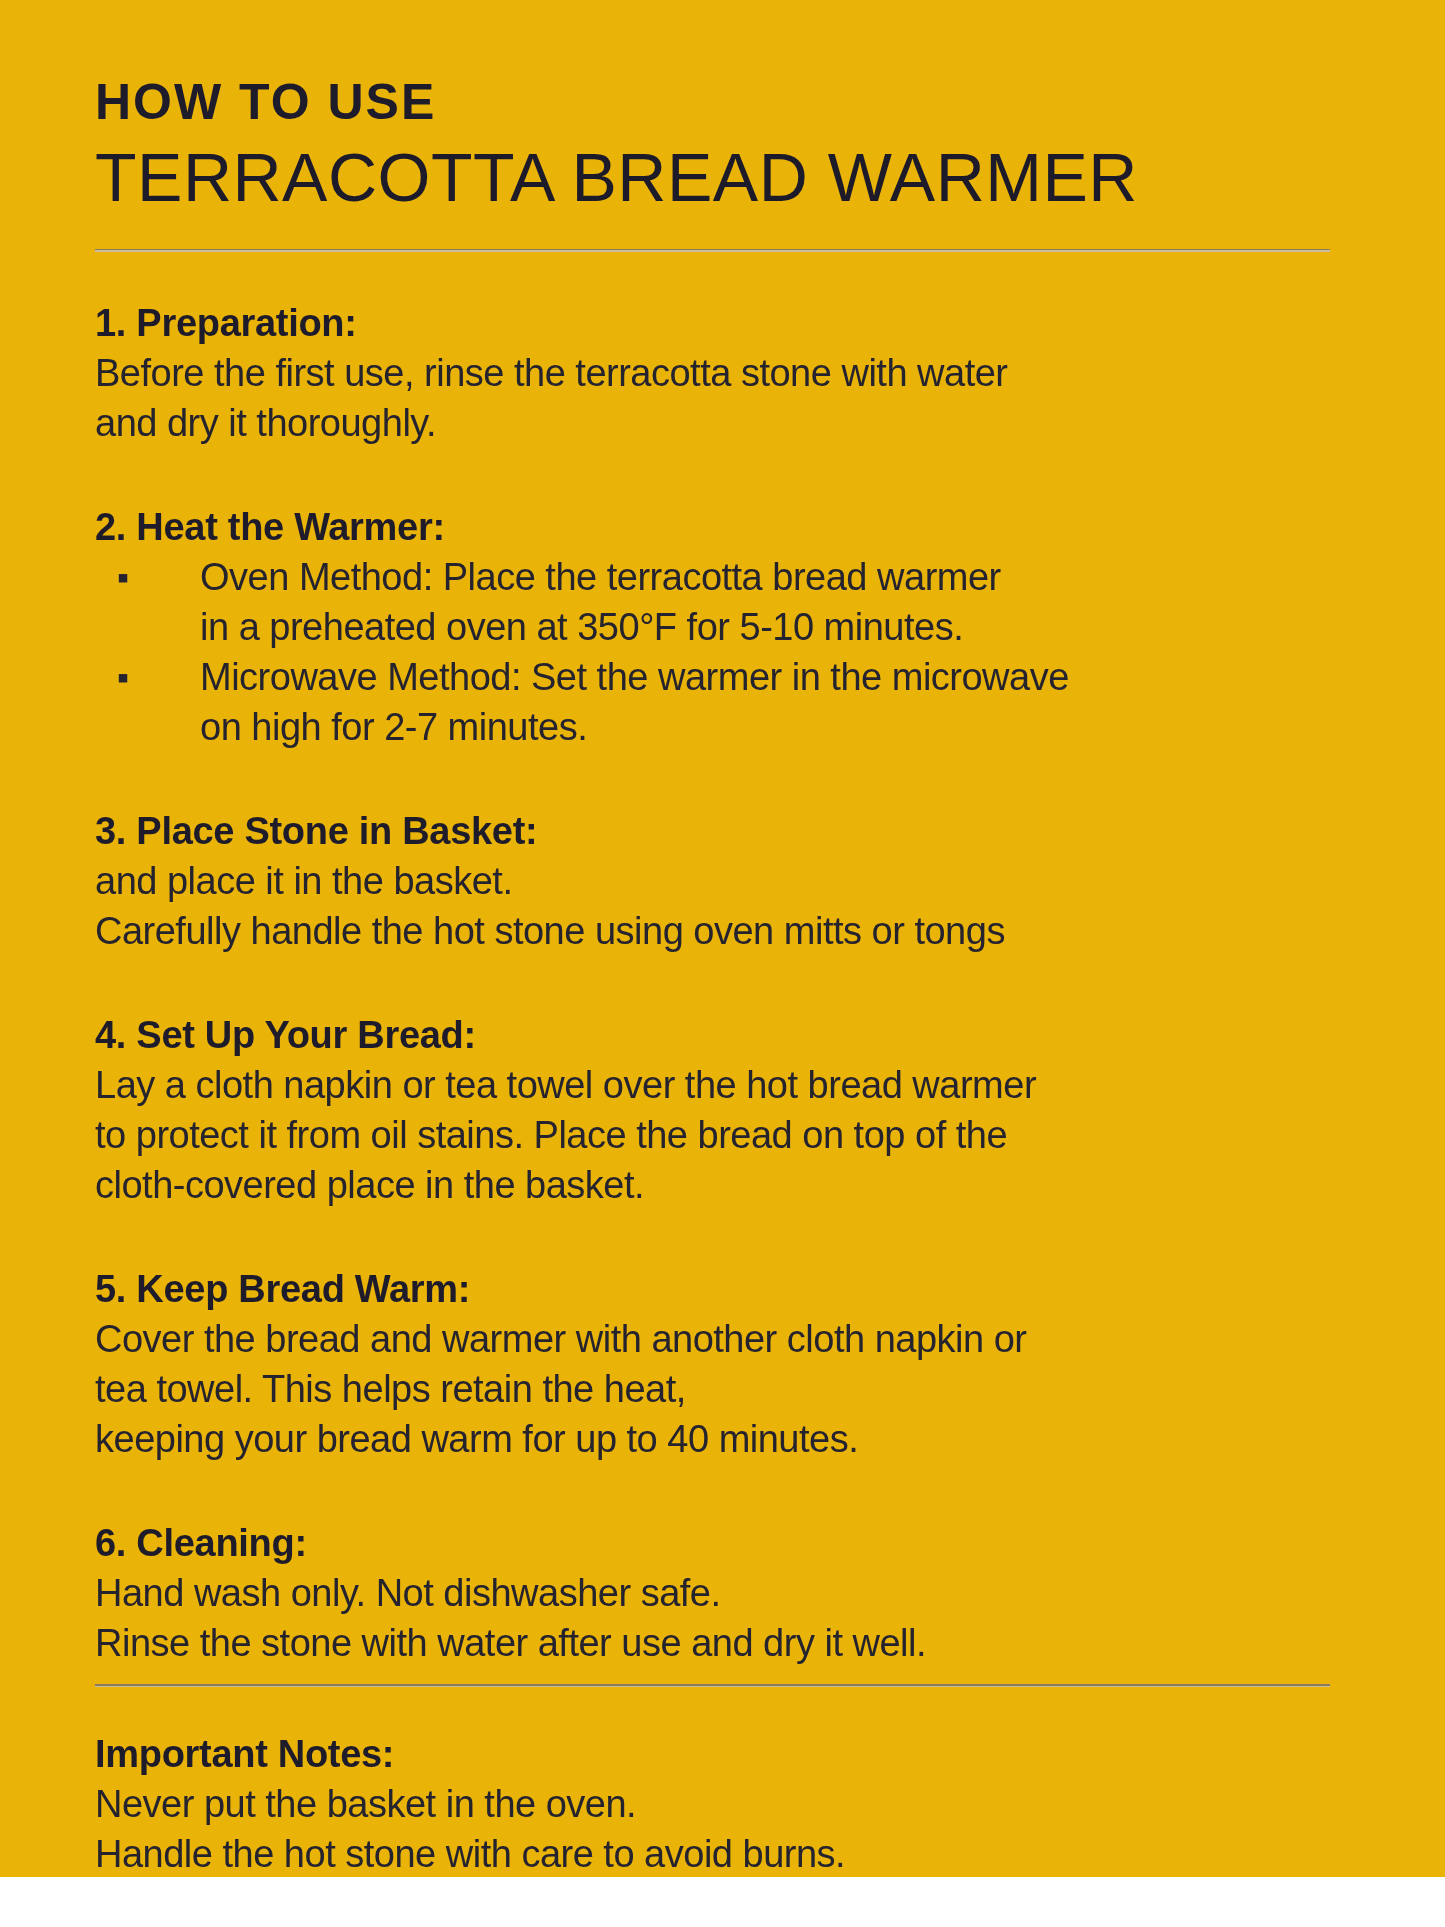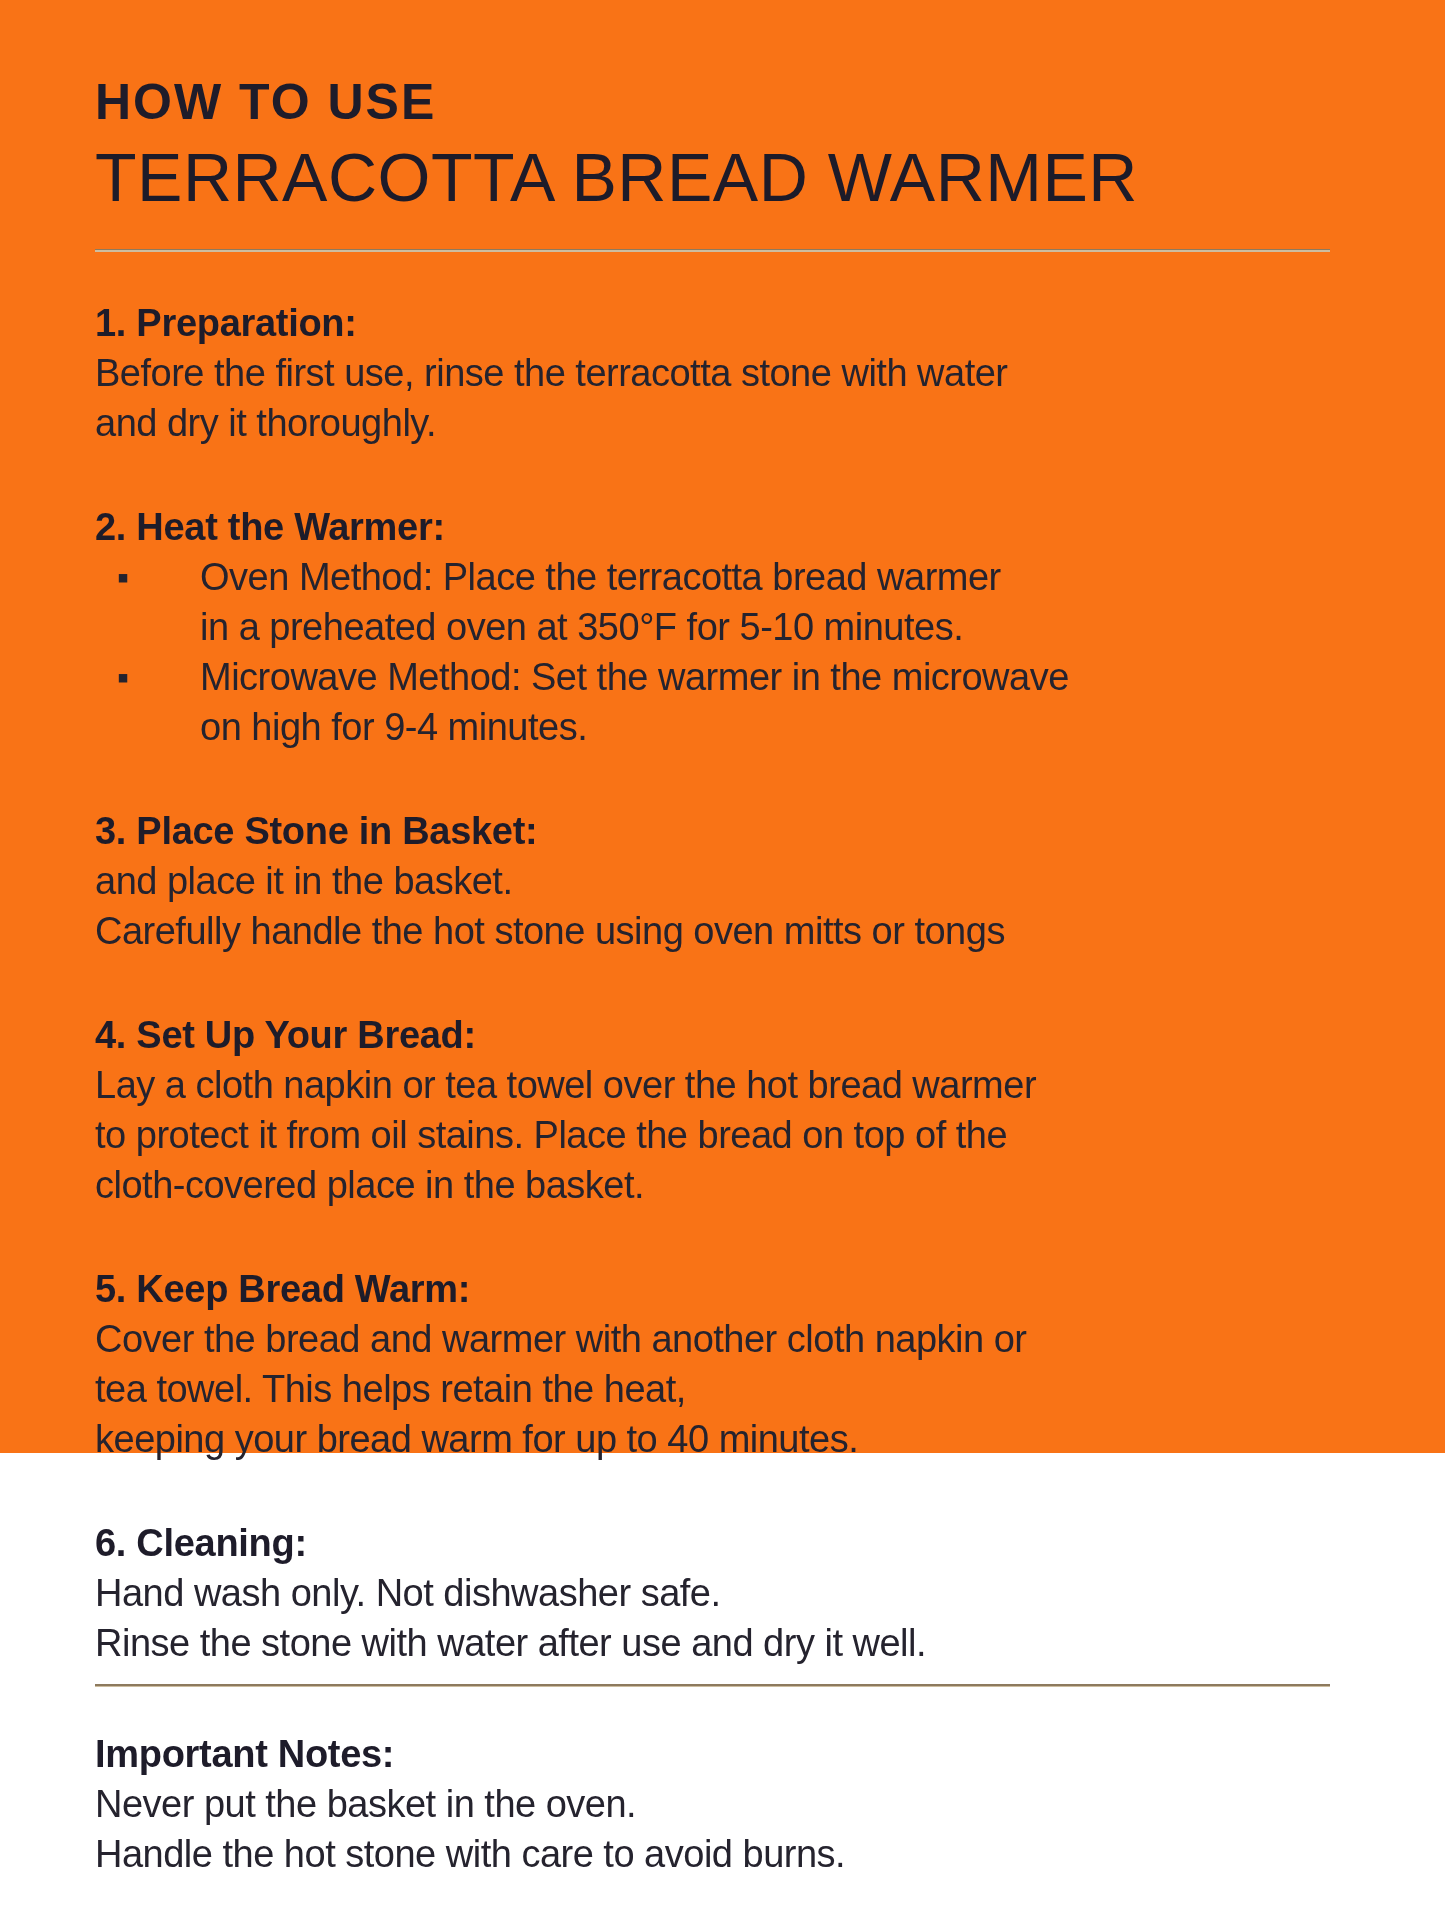--- a/index.html
+++ b/index.html
@@ -10,23 +10,23 @@
   body {
     width: 1445px;
     height: 1927px;
     overflow: hidden;
     font-family: "Liberation Sans", sans-serif;
     color: #25232e;
   }
   .page {
     box-sizing: border-box;
     width: 1445px;
-    height: 1453px;
+    height: 1877px;
     padding: 52px 115px 9px 95px;
-    background: #f97316;
+    background: #eab308;
   }
   .eyebrow {
     margin: 25px 0 0 0;
     font-size: 50px;
     line-height: 1;
     font-weight: 600;
     letter-spacing: 2px;
     color: #1e1c2a;
   }
   .title {
@@ -93,21 +93,21 @@
       <span class="bullet-marker">▪</span>
       <div class="bullet-lines">
         <div class="body-line">Oven Method: Place the terracotta bread warmer</div>
         <div class="body-line">in a preheated oven at 350°F for 5-10 minutes.</div>
       </div>
     </div>
     <div class="bullet-item">
       <span class="bullet-marker">▪</span>
       <div class="bullet-lines">
         <div class="body-line">Microwave Method: Set the warmer in the microwave</div>
-        <div class="body-line">on high for 9-4 minutes.</div>
+        <div class="body-line">on high for 2-7 minutes.</div>
       </div>
     </div>
   </div>
 
   <div class="section">
     <div class="section-heading">3. Place Stone in Basket:</div>
     <div class="body-line">and place it in the basket.</div>
     <div class="body-line">Carefully handle the hot stone using oven mitts or tongs</div>
   </div>
 

